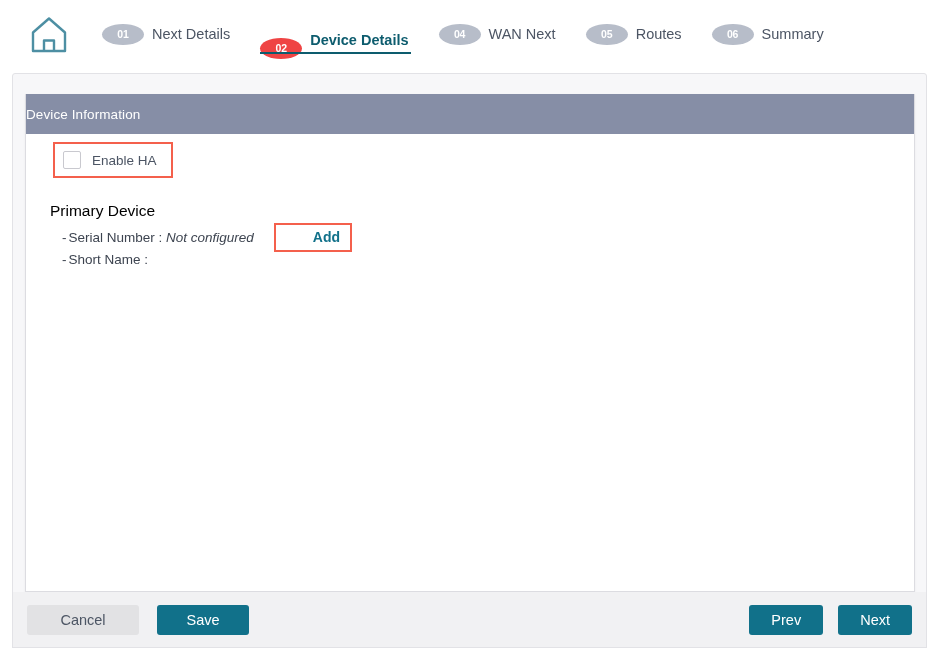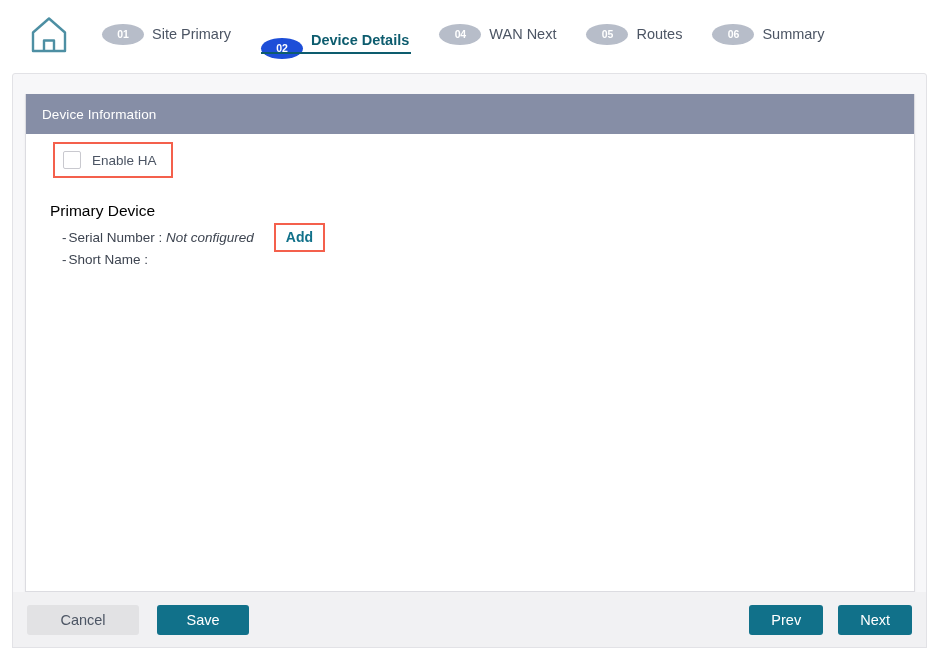--- a/index.html
+++ b/index.html
@@ -62,21 +62,21 @@
     letter-spacing: -0.2px;
     flex: 0 0 auto;
   }
   .step-label {
     margin-left: 8px;
     font-size: 14.5px;
     color: #4c5564;
     white-space: nowrap;
   }
   .step.active .step-badge {
-    background: #1d4ed8;
+    background: #ef4444;
     margin-top: 28px;
   }
   .step.active .step-label {
     color: #0d5c6e;
     font-weight: bold;
     margin-top: 12px;
   }
   .step-underline {
     display: none;
   }
@@ -114,21 +114,20 @@
     border: 1px solid #dcdce1;
     border-top: none;
     box-sizing: border-box;
     box-shadow: 0 1px 2px rgba(0,0,0,0.06);
   }
   .panel-header {
     height: 40px;
     background: #868ea6;
     display: flex;
     align-items: center;
-    padding-left: 16px;
     box-sizing: border-box;
   }
   .panel-header-title {
     color: #ffffff;
     font-size: 13.5px;
     letter-spacing: 0.1px;
   }
   .panel-body {
     position: relative;
     padding: 0;
@@ -200,20 +199,21 @@
     align-items: center;
     box-sizing: border-box;
   }
   .add-link {
     color: #11718a;
     font-size: 14px;
     font-weight: bold;
     text-decoration: none;
     cursor: pointer;
     line-height: 18px;
+    margin-left: 27px;
   }
 
   
   .footer {
     position: absolute;
     left: 12px;
     top: 592px;
     width: 915px;
     height: 56px;
     background: #f1f1f3;
@@ -262,21 +262,21 @@
     <svg width="38" height="40" viewBox="0 0 38 40" fill="none">
       <path d="M3 17.5 L19 3.5 L35 17.5 L35 36 L3 36 Z" stroke="#4d8fa3" stroke-width="2.4" fill="none" stroke-linejoin="round"></path>
       <path d="M14 36 L14 25.5 L24 25.5 L24 36" stroke="#4d8fa3" stroke-width="2.4" fill="none" stroke-linejoin="round"></path>
     </svg>
   </div>
 
   <div class="steps">
 
     <div class="step">
       <span class="step-badge">01</span>
-      <span class="step-label">Site Primary</span>
+      <span class="step-label">Next Details</span>
 
     </div>
 
     <div class="step active">
       <span class="step-badge">02</span>
       <span class="step-label">Device Details</span>
       <span class="step-underline"></span>
     </div>
 
 

